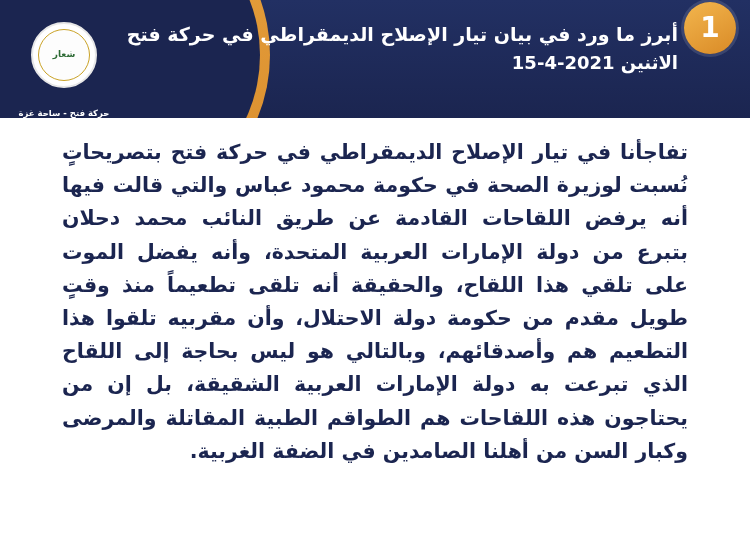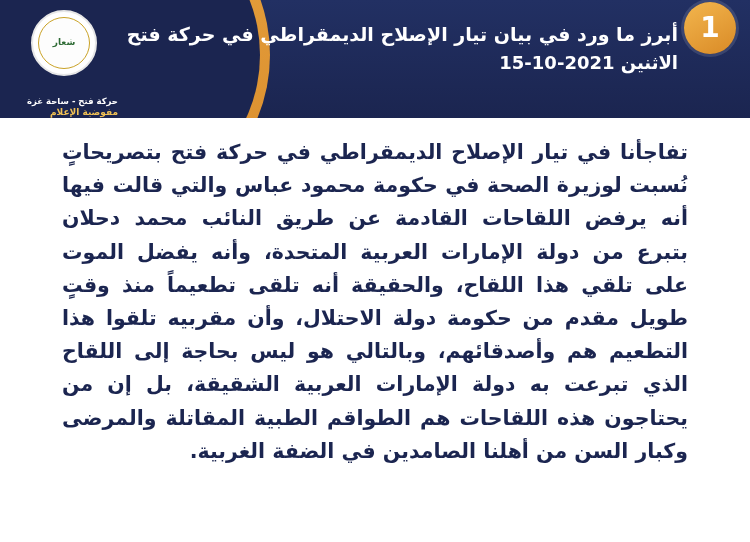--- a/index.html
+++ b/index.html
@@ -42,24 +42,24 @@
     top: -95px;
     width: 300px;
     height: 300px;
     border-radius: 50%;
     background: #1b2550;
   }
   
   .logo-wrap {
     position: absolute;
     left: 10px;
-    top: 8px;
+    top: 20px;
     width: 108px;
     height: 104px;
-    text-align: right;
+    text-align: center;
     color: #ffffff;
   }
   .logo-circle {
     width: 62px;
     height: 62px;
     margin: 2px auto 0 auto;
     border-radius: 50%;
     background: #ffffff;
     border: 2px solid #e7e7e7;
     position: relative;
@@ -184,21 +184,21 @@
       <div class="logo-circle">
         <div class="inner-ring"></div>
         <div class="crest">شعار</div>
       </div>
       <div class="logo-text1">حركة فتح - ساحة غزة</div>
       <div class="logo-text2">مفوضية الإعلام</div>
     </div>
 
     <div class="title-block">
       <div class="title-line">أبرز ما ورد في بيان تيار الإصلاح الديمقراطي في حركة فتح</div>
-      <div class="title-date">الاثنين 2021-10-15</div>
+      <div class="title-date">الاثنين 2021-4-15</div>
     </div>
 
     <div class="badge-tail"></div>
     <div class="badge">1</div>
   </div>
 
   <div class="body-area">
     <div class="body-text">تفاجأنا في تيار الإصلاح الديمقراطي في حركة فتح بتصريحاتٍ نُسبت لوزيرة الصحة في حكومة محمود عباس والتي قالت فيها أنه يرفض اللقاحات القادمة عن طريق النائب محمد دحلان بتبرع من دولة الإمارات العربية المتحدة، وأنه يفضل الموت على تلقي هذا اللقاح، والحقيقة أنه تلقى تطعيماً منذ وقتٍ طويل مقدم من حكومة دولة الاحتلال، وأن مقربيه تلقوا هذا التطعيم هم وأصدقائهم، وبالتالي هو ليس بحاجة إلى اللقاح الذي تبرعت به دولة الإمارات العربية الشقيقة، بل إن من يحتاجون هذه اللقاحات هم الطواقم الطبية المقاتلة والمرضى وكبار السن من أهلنا الصامدين في الضفة الغربية.</div>
   </div>
 

